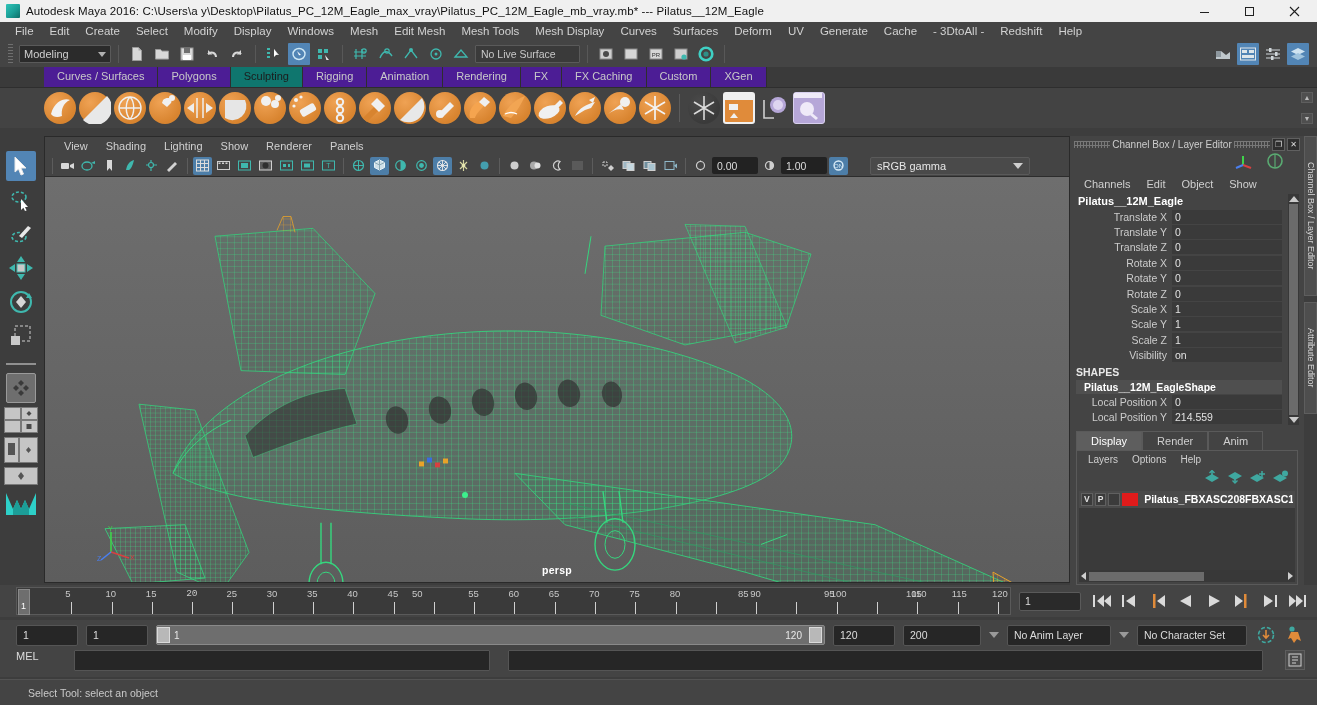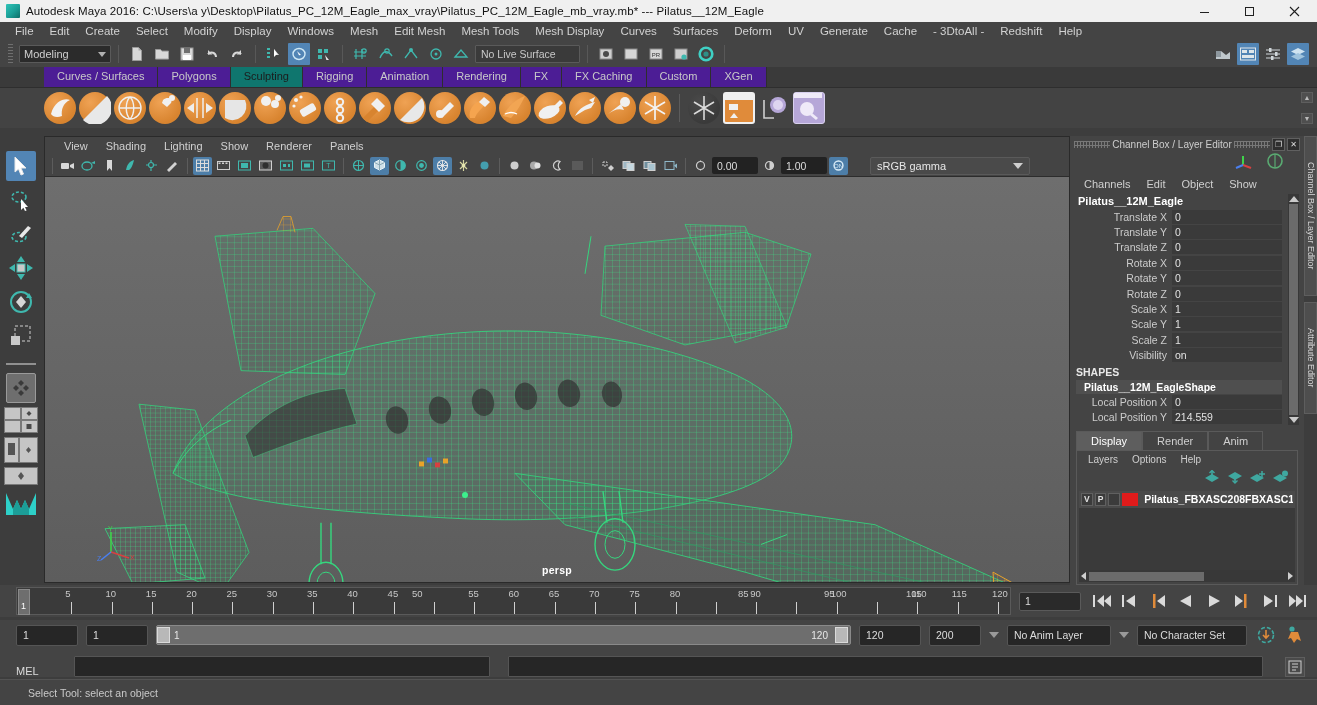--- a/index.html
+++ b/index.html
@@ -222,21 +222,21 @@
   .fld { height:21px; background:#262626; border:1px solid #555; color:#ddd; font-size:10.5px; display:flex; align-items:center; padding-left:6px; border-radius:2px;}
   .range-bar { flex:1; height:20px; background:#6e6e6e; border:1px solid #8a8a8a; border-radius:2px; display:flex; align-items:center; position:relative; }
   .range-handle { width:13px;height:16px;background:#b8b8b8;border:1px solid #dadada;}
   .range-bar .lo { font-size:10px;color:#e8e8e8;margin-left:4px; }
   .range-bar .hi { font-size:10px;color:#e8e8e8;position:absolute;right:22px; }
   .range-handle.right { position:absolute; right:2px; }
   .combo-arrow { width:0;height:0;border-left:5px solid transparent;border-right:5px solid transparent;border-top:6px solid #9a9a9a; }
   .ctrl-btn { width:22px;height:22px;display:flex;align-items:center;justify-content:center; }
 
   
-  .mel-row { position:absolute; left:0; right:0; bottom:28px; height:27px; background:#444; display:flex; align-items:flex-end; padding-left:16px; gap:18px;}
+  .mel-row { position:absolute; left:0; right:0; bottom:28px; height:27px; background:#444; display:flex; align-items:flex-start; padding-left:16px; gap:18px;}
   .mel-label { font-size:11px; color:#dcdcdc; width:40px; }
   .mel-input { height:21px; background:#262626; border:1px solid #555; flex:none; width:416px; border-radius:1px;}
   .mel-output { height:21px; background:#262626; border:1px solid #555; flex:1; margin-right:4px; border-radius:1px;}
   .mel-sidebtn { width:20px;height:20px;background:#4a4a4a;border:1px solid #5e5e5e; margin-right:12px; display:flex;align-items:center;justify-content:center;}
 
   
   .helpline { position:absolute; left:0; right:0; bottom:0; height:26px; background:#444; border-top:1px solid #535353; display:flex; align-items:center; padding-left:28px; }
   .helpline span { font-size:10.5px; color:#c9c9c9; }
 </style>
 </head>
@@ -1216,21 +1216,21 @@
     <div class="ts-track" id="tstrack">
       <div class="ts-cursor">
         <span>1</span>
       </div>
     <div class="ts-tick-label" style="left: 48.2893px;">5</div>
         <div class="ts-tick" style="left: 54.2893px;"></div>
         <div class="ts-tick-label" style="left: 88.5785px;">10</div>
         <div class="ts-tick" style="left: 94.5785px;"></div>
         <div class="ts-tick-label" style="left: 128.868px;">15</div>
         <div class="ts-tick" style="left: 134.868px;"></div>
-        <div class="ts-tick-label" style="left: 169.157px;">20</div>
+        <div class="ts-tick-label" style="left: 169.157px; font-family: Liberation Mono, monospace;">20</div>
         <div class="ts-tick" style="left: 175.157px;"></div>
         <div class="ts-tick-label" style="left: 209.446px;">25</div>
         <div class="ts-tick" style="left: 215.446px;"></div>
         <div class="ts-tick-label" style="left: 249.736px;">30</div>
         <div class="ts-tick" style="left: 255.736px;"></div>
         <div class="ts-tick-label" style="left: 290.025px;">35</div>
         <div class="ts-tick" style="left: 296.025px;"></div>
         <div class="ts-tick-label" style="left: 330.314px;">40</div>
         <div class="ts-tick" style="left: 336.314px;"></div>
         <div class="ts-tick-label" style="left: 370.603px;">45</div>
@@ -1322,21 +1322,21 @@
   <div class="range-row">
     <div class="fld" style="width:62px;">1</div>
     <div class="fld" style="width:62px;">1</div>
     <div class="range-bar">
       <div class="range-handle"></div>
       <span class="lo">1</span>
       <span class="hi">120</span>
       <div class="range-handle right"></div>
     </div>
     <div class="fld" style="width:62px;">120</div>
-    <div class="fld" style="width:52px;">200</div>
+    <div class="fld" style="width:78px;">200</div>
     <div class="combo-arrow"></div>
     <div class="fld" style="width:104px;">No Anim Layer</div>
     <div class="combo-arrow"></div>
     <div class="fld" style="width:110px;">No Character Set</div>
     <div class="ctrl-btn">
       <svg width="20" height="20" viewBox="0 0 20 20">
           <circle cx="10" cy="10" r="7.5" fill="none" stroke="#3fa8a0" stroke-width="1.6" stroke-dasharray="4 2"></circle>
           <path d="M10 5v8M7 10l3 3 3-3" stroke="#e08b3a" stroke-width="1.6" fill="none"></path>
         </svg>
     </div>

